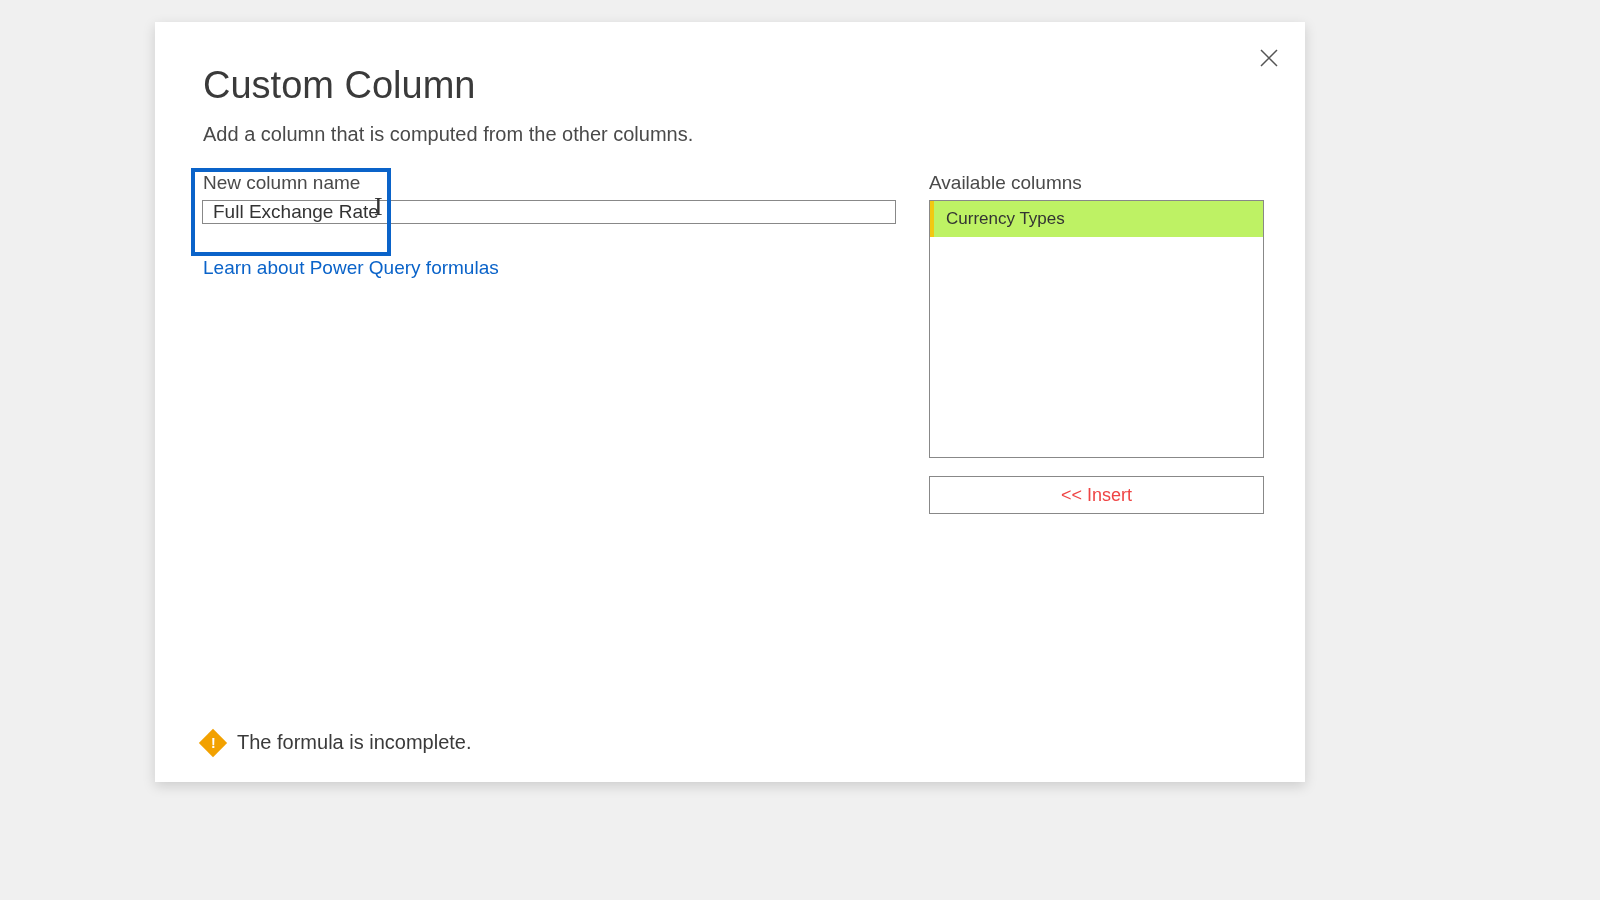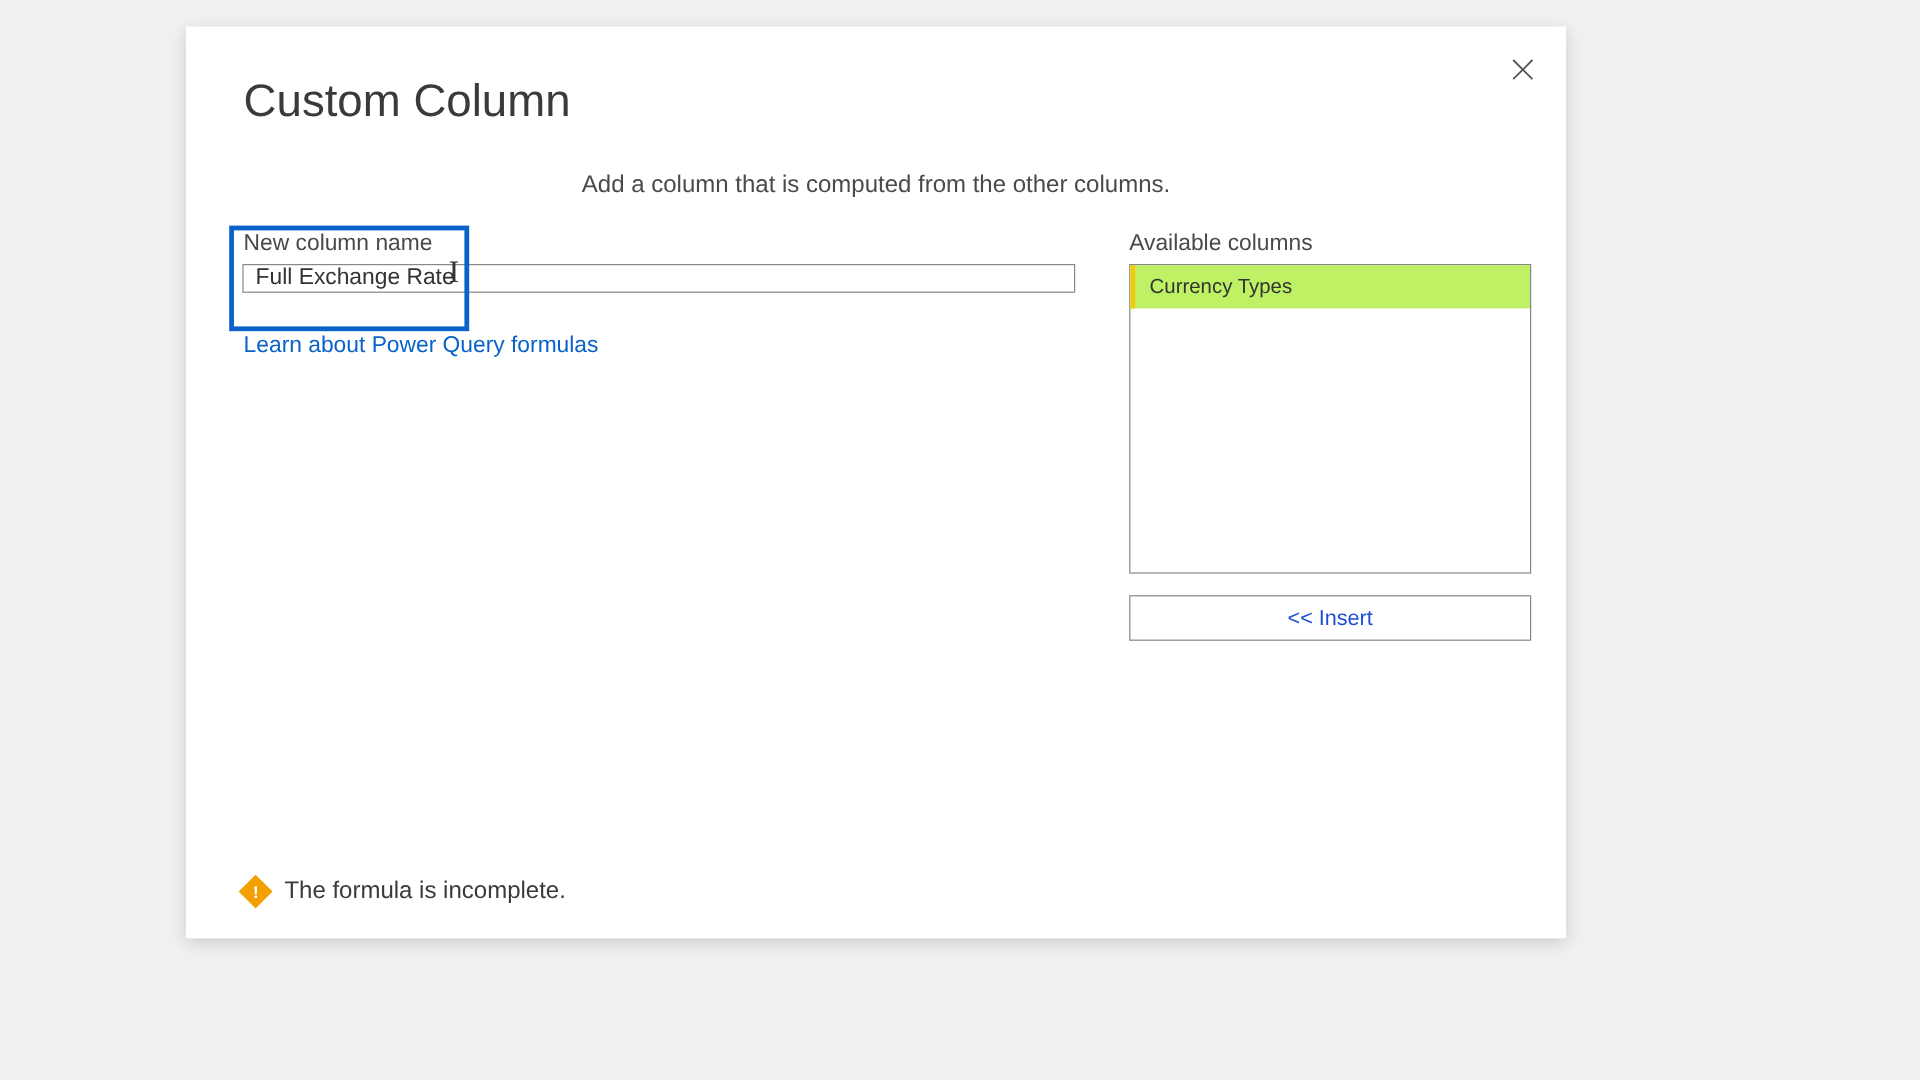--- a/index.html
+++ b/index.html
@@ -31,31 +31,30 @@
     justify-content: center;
     cursor: pointer;
     color: #555;
     font-size: 26px;
     font-weight: 300;
   }
   .title {
     font-size: 38px;
     font-weight: 400;
     color: #3a3a3a;
-    margin-bottom: 36px;
+    margin-bottom: 16px;
   }
   .subtitle {
     font-size: 20px;
     color: #4a4a4a;
     margin-bottom: 26px;
-    text-align: center;
   }
   .form-row {
     display: flex;
-    gap: 36px;
+    gap: 24px;
   }
   .left-col { flex: 0 0 700px; }
   .right-col { flex: 0 0 335px; }
   .label {
     font-size: 19px;
     color: #4a4a4a;
     margin-bottom: 6px;
     display: flex;
     align-items: center;
     gap: 8px;
@@ -144,21 +143,21 @@
     border-left: 4px solid #f2c811;
     background: #bef264;
     cursor: pointer;
   }
   .insert-btn {
     width: 335px;
     height: 38px;
     border: 1px solid #888;
     background: #fff;
     font-size: 18px;
-    color: #1d4ed8;
+    color: #ef4444;
     cursor: pointer;
     margin-top: 18px;
     font-family: inherit;
   }
   .learn-link {
     display: inline-block;
     margin-top: 19px;
     font-size: 19px;
     color: #0a63c9;
     cursor: pointer;

